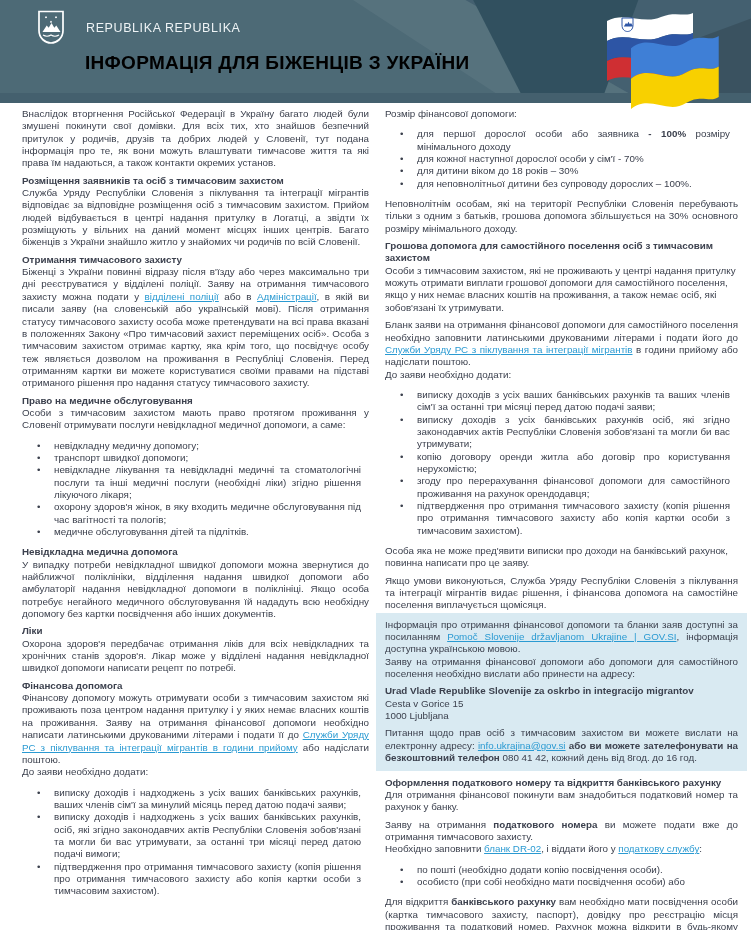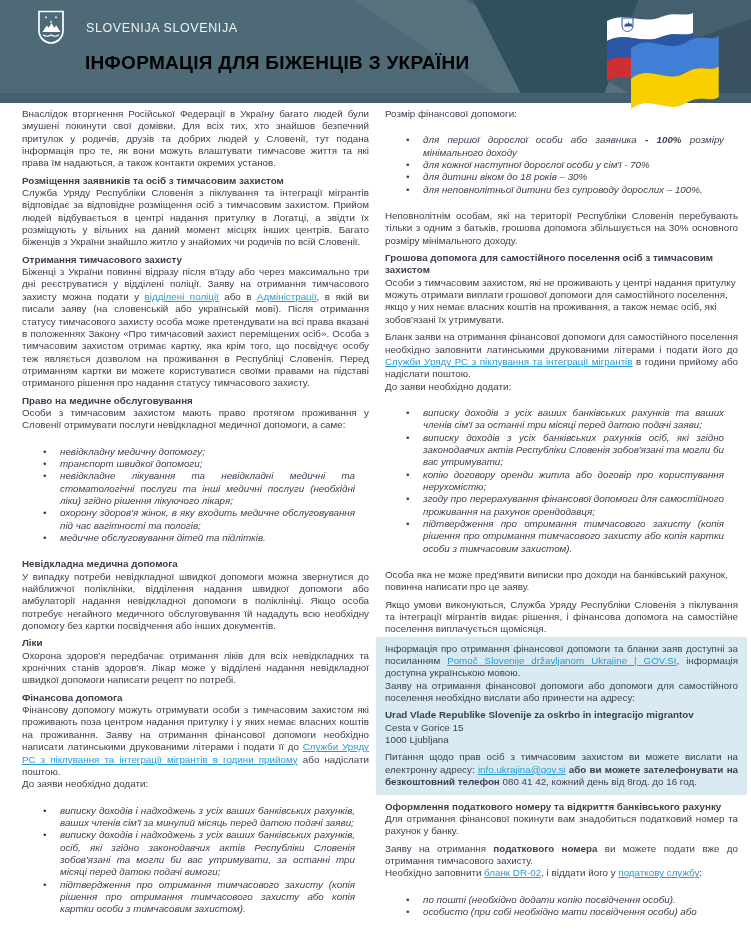--- a/index.html
+++ b/index.html
@@ -20,21 +20,21 @@
   
   .col{position:absolute;top:108px;font-size:9.8px;line-height:12.35px;text-align:justify;}
   .col-left{left:22px;width:347px;}
   .col-right{left:385px;width:353px;}
   .p{margin:0;}
   .h{font-weight:bold;text-align:left;margin:0;}
   .gap{margin-top:5px;}
   .left{text-align:left;}
   .b{font-weight:bold;}
   .lnk{color:#2a9ad2;text-decoration:underline;cursor:pointer;}
-  .ul{list-style:none;margin:14px;padding:0;font-style:italic;}
+  .ul{list-style:none;margin:8px;padding:0;}
   .ul li{position:relative;padding-left:24px;text-align:justify;}
   .ul li::before{content:"\2022";position:absolute;left:7px;top:0;}
   .infobox{background:#d9eaf2;margin:1px -9px 6px -9px;padding:6px 9px;}
 </style>
 </head>
 <body>
 
 <div class="page">
 
   <div class="header">
@@ -48,21 +48,21 @@
       <path d="M2,1.5 h24 v19 c0,8 -6.5,12.5 -12,12.5 c-5.5,0 -12,-4.5 -12,-12.5 Z" fill="none" stroke="#ffffff" stroke-width="1.7"></path>
       <path d="M5.5,22 l4.2,-6.5 2,2.2 2.8,-4.8 2.8,4.8 2,-2.2 4.2,6.5 Z" fill="#ffffff"></path>
       <path d="M6,25 q4,2.4 8,0 q4,2.4 8,0" stroke="#ffffff" stroke-width="1.1" fill="none"></path>
       <g fill="#ffffff">
         <path d="M9,6 l1.1,1.9 h-2.2 Z M9,8.6 l-1.1,-1.9 h2.2 Z"></path>
         <path d="M19,6 l1.1,1.9 h-2.2 Z M19,8.6 l-1.1,-1.9 h2.2 Z"></path>
         <path d="M14,10.5 l1.1,1.9 h-2.2 Z M14,13.1 l-1.1,-1.9 h2.2 Z"></path>
       </g>
     </svg>
 
-    <div class="republic-label">SLOVENIJA SLOVENIJA</div>
+    <div class="republic-label">REPUBLIKA REPUBLIKA</div>
     <div class="doc-title">ІНФОРМАЦІЯ ДЛЯ БІЖЕНЦІВ З УКРАЇНИ</div>
 
     <svg class="flags" width="116" height="112" viewBox="0 0 116 112">
       <defs>
         <path id="band" d="M0,12 C18,2 36,16 54,8 C68,2 78,8 86,4 L86,24 C78,28 68,22 54,28 C36,36 18,22 0,32 Z"></path>
       </defs>
       <g transform="translate(3,5)">
         <use href="#band" fill="#ffffff"></use>
         <use href="#band" y="20" fill="#2d55a5"></use>
         <use href="#band" y="40" fill="#cf2f33"></use>

